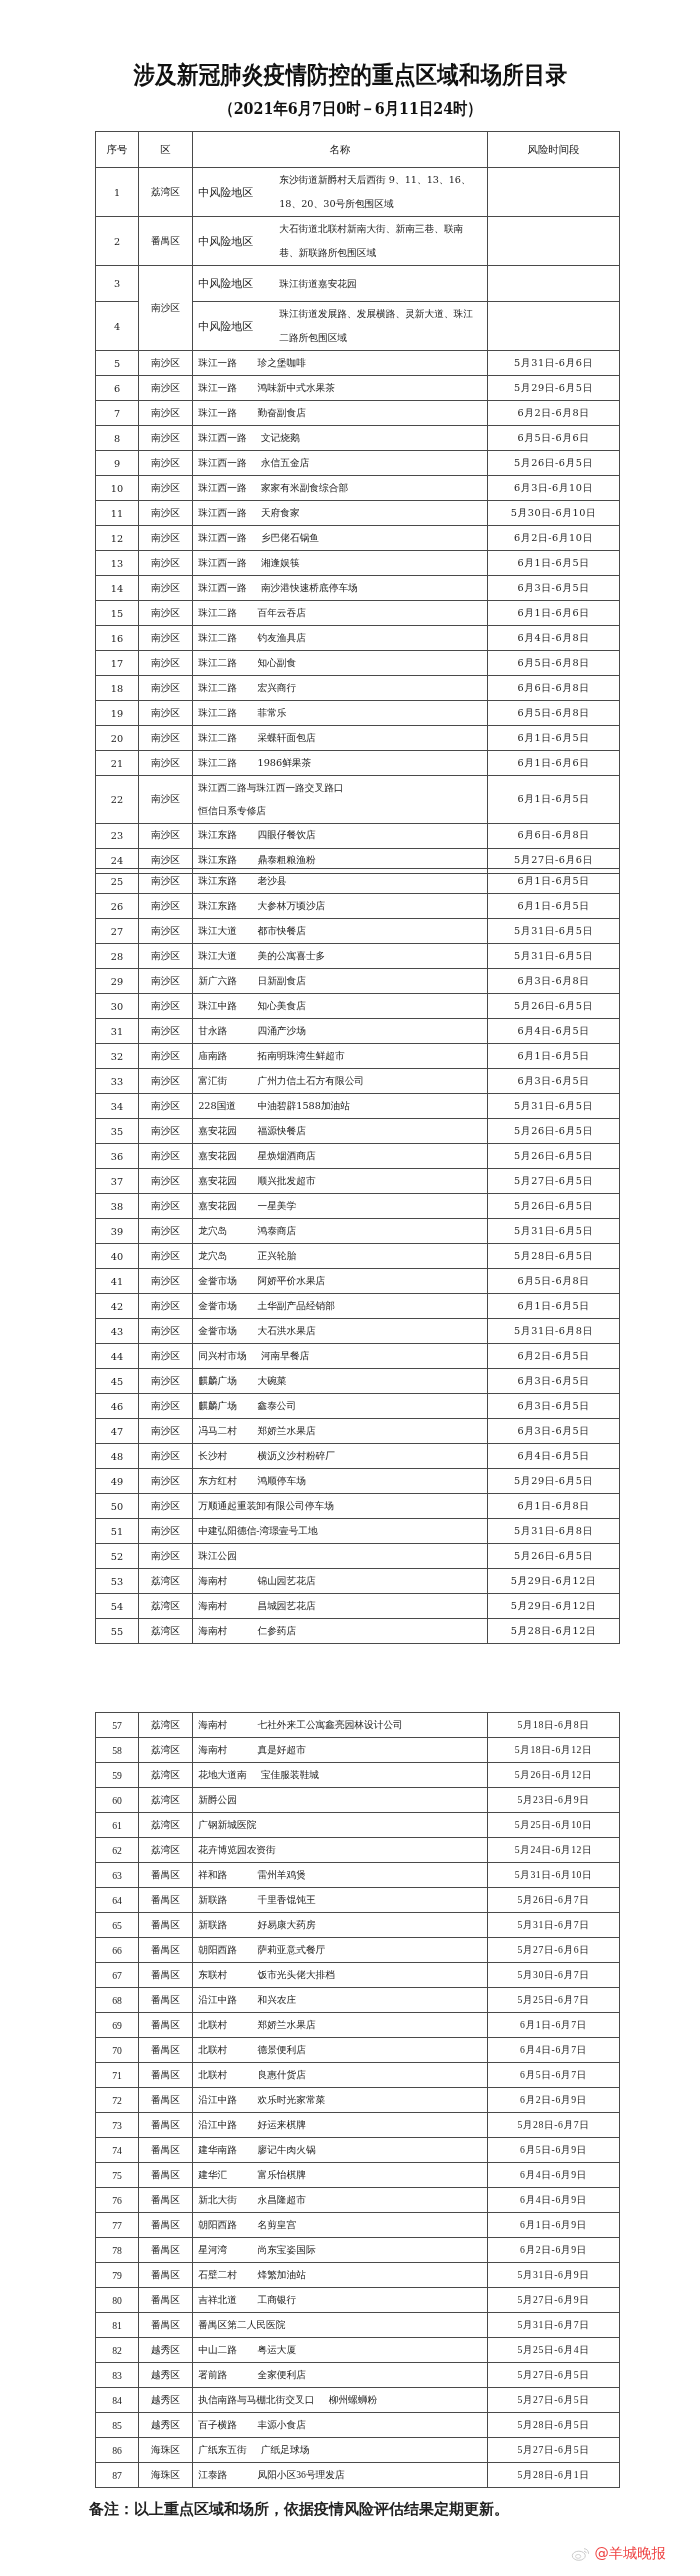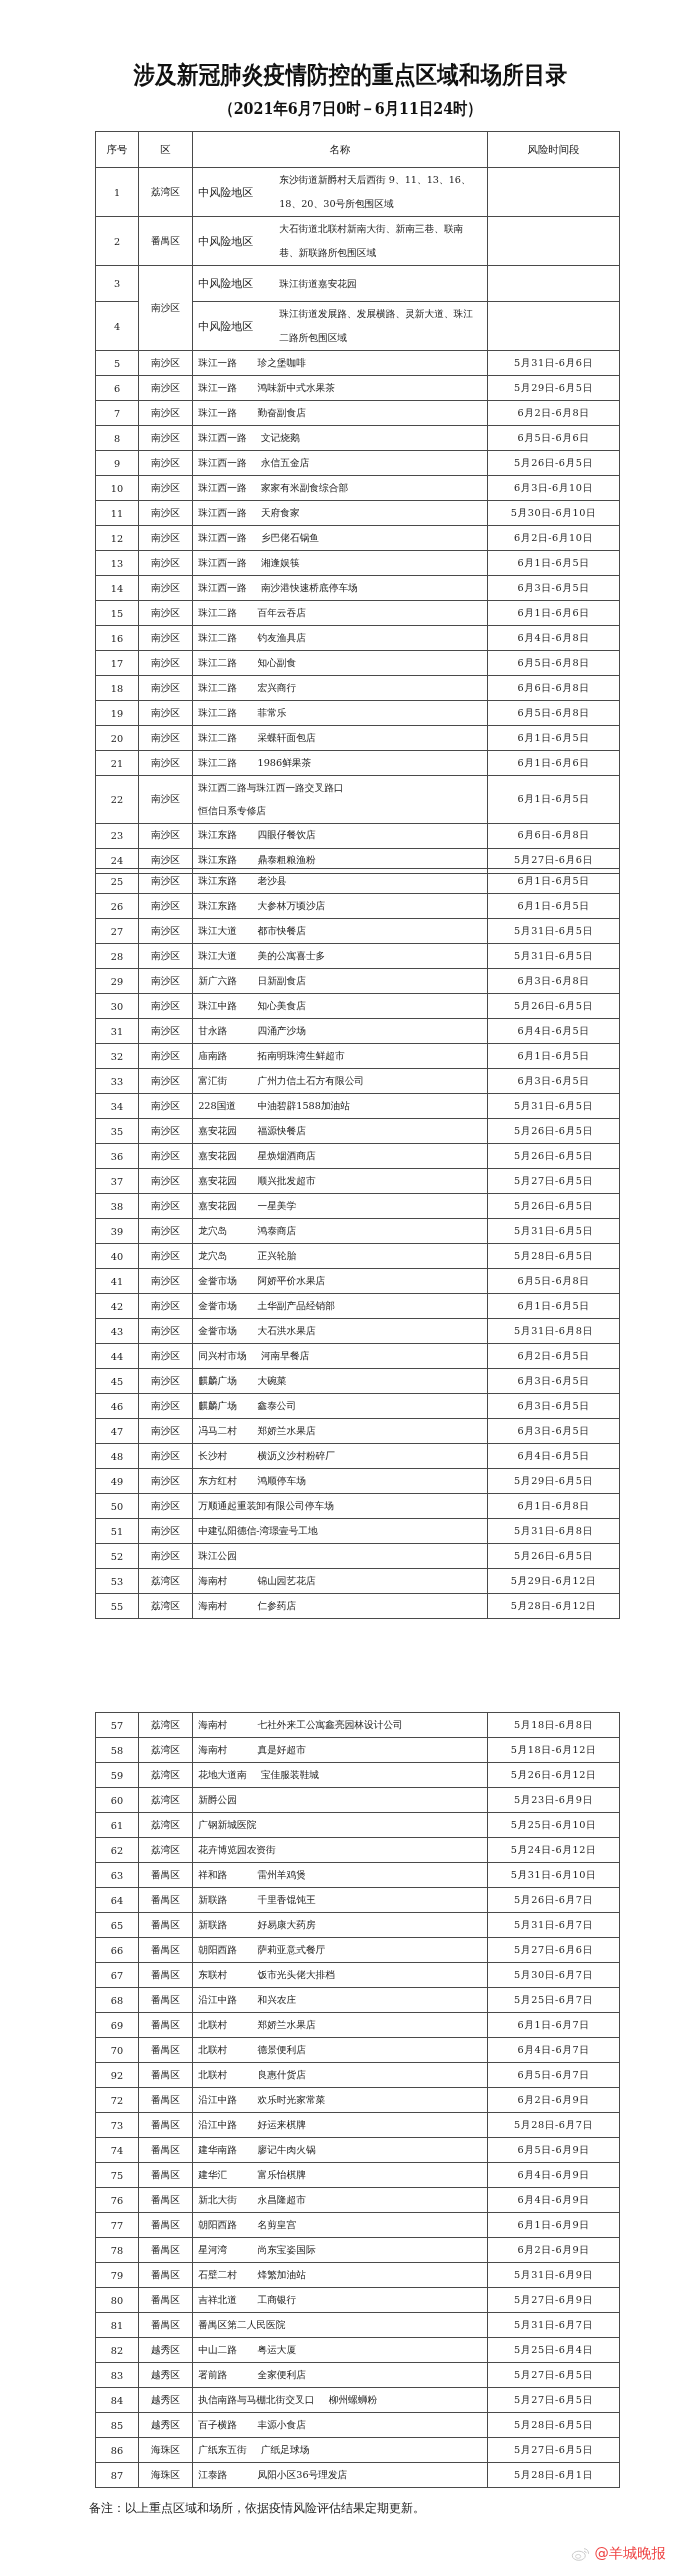--- a/index.html
+++ b/index.html
@@ -21,21 +21,21 @@
   td.place { padding-left: 5.2px !important; white-space: nowrap; }
   tr.r { height: 25px; }
   tr.hdr td { height: 35px; text-align: center; font-family: Liberation Mono, monospace; font-size: 10.4px; }
   .road { display: inline-block; min-width: 45px; }
   .gap { display: inline-block; width: 14.3px; }
   .risk-cell { padding-left: 5.2px !important; }
   .risk-wrap { display: flex; align-items: center; }
   .risk-label { font-family: "DejaVu Sans", sans-serif; font-weight: normal; font-size: 11px; width: 81px; flex: none; }
   .risk-desc { line-height: 24px; font-size: 9.7px; width: 195px; }
   .two-line { line-height: 23.4px; }
-  .note { position: absolute; left: 89px; top: 2500px; font-size: 12px; color: #222; }
+  .note { position: absolute; left: 89px; top: 2500px; font-size: 15px; color: #222; font-weight: bold; }
   .watermark { position: absolute; left: 571px; top: 2544px; font-family: "DejaVu Sans", sans-serif;
                font-size: 14.3px; color: #ef4444; display: flex; align-items: center; gap: 3.9px; }
   .wb-icon { width: 19.5px; height: 15.6px; }
 </style>
 </head>
 <body>
 
 <div class="title">涉及新冠肺炎疫情防控的重点区域和场所目录</div>
 <div class="subtitle">（2021年6月7日0时－6月11日24时）</div>
 
@@ -402,29 +402,35 @@
         <td class="place"><span class="road">珠江公园</span><span class="gap"></span><span></span></td>
         <td class="date">5月26日-6月5日</td>
       </tr>
       <tr class="r">
         <td class="num">53</td>
         <td class="dist">荔湾区</td>
         <td class="place"><span class="road">海南村</span><span class="gap"></span><span>锦山园艺花店</span></td>
         <td class="date">5月29日-6月12日</td>
       </tr>
       <tr class="r">
+        <td class="num">54</td>
+        <td class="dist">荔湾区</td>
+        <td class="place"><span class="road">海南村</span><span class="gap"></span><span>昌城园艺花店</span></td>
+        <td class="date">5月29日-6月12日</td>
+      </tr>
+      <tr class="r">
         <td class="num">55</td>
         <td class="dist">荔湾区</td>
         <td class="place"><span class="road">海南村</span><span class="gap"></span><span>仁参药店</span></td>
         <td class="date">5月28日-6月12日</td>
       </tr>
     </tbody>
 </table>
 
-<table class="grid" id="t3" style="top:1712px;">
+<table class="grid" id="t3" style="top:1712px;font-family:Liberation Serif, serif;">
   <colgroup>
       <col class="c1">
       <col class="c2">
       <col class="c3">
       <col class="c4">
     </colgroup>
   <tbody id="t3-body">
       <tr class="r">
         <td class="num">57</td>
         <td class="dist">荔湾区</td>
@@ -503,21 +509,21 @@
         <td class="place"><span class="road">北联村</span><span class="gap"></span><span>郑娇兰水果店</span></td>
         <td class="date">6月1日-6月7日</td>
       </tr>
       <tr class="r">
         <td class="num">70</td>
         <td class="dist">番禺区</td>
         <td class="place"><span class="road">北联村</span><span class="gap"></span><span>德景便利店</span></td>
         <td class="date">6月4日-6月7日</td>
       </tr>
       <tr class="r">
-        <td class="num">92</td>
+        <td class="num">71</td>
         <td class="dist">番禺区</td>
         <td class="place"><span class="road">北联村</span><span class="gap"></span><span>良惠什货店</span></td>
         <td class="date">6月5日-6月7日</td>
       </tr>
       <tr class="r">
         <td class="num">72</td>
         <td class="dist">番禺区</td>
         <td class="place"><span class="road">沿江中路</span><span class="gap"></span><span>欢乐时光家常菜</span></td>
         <td class="date">6月2日-6月9日</td>
       </tr>

